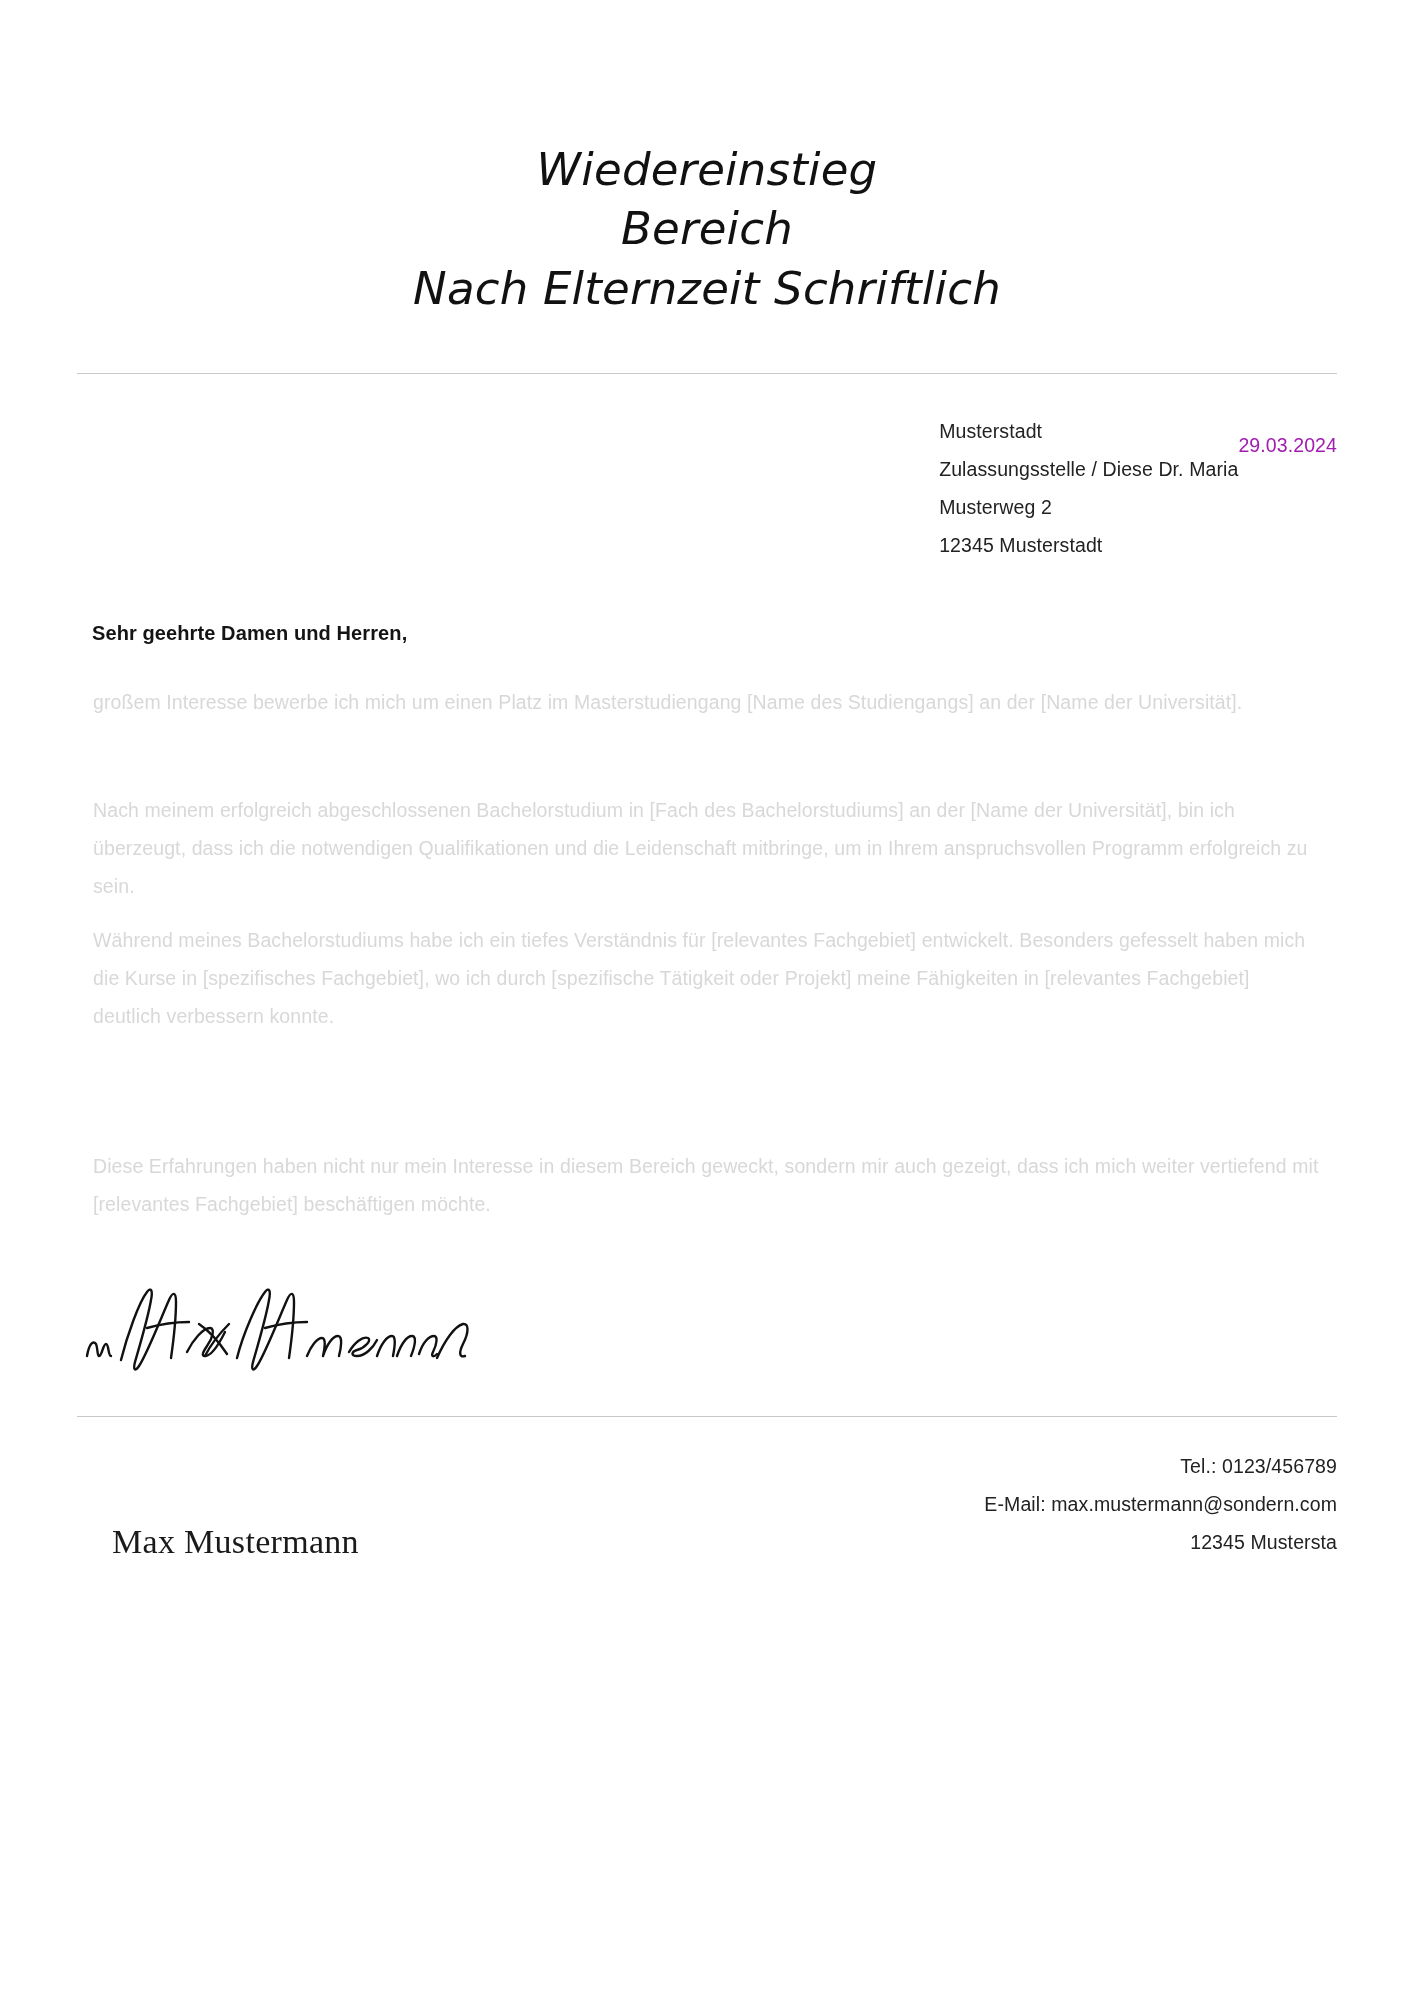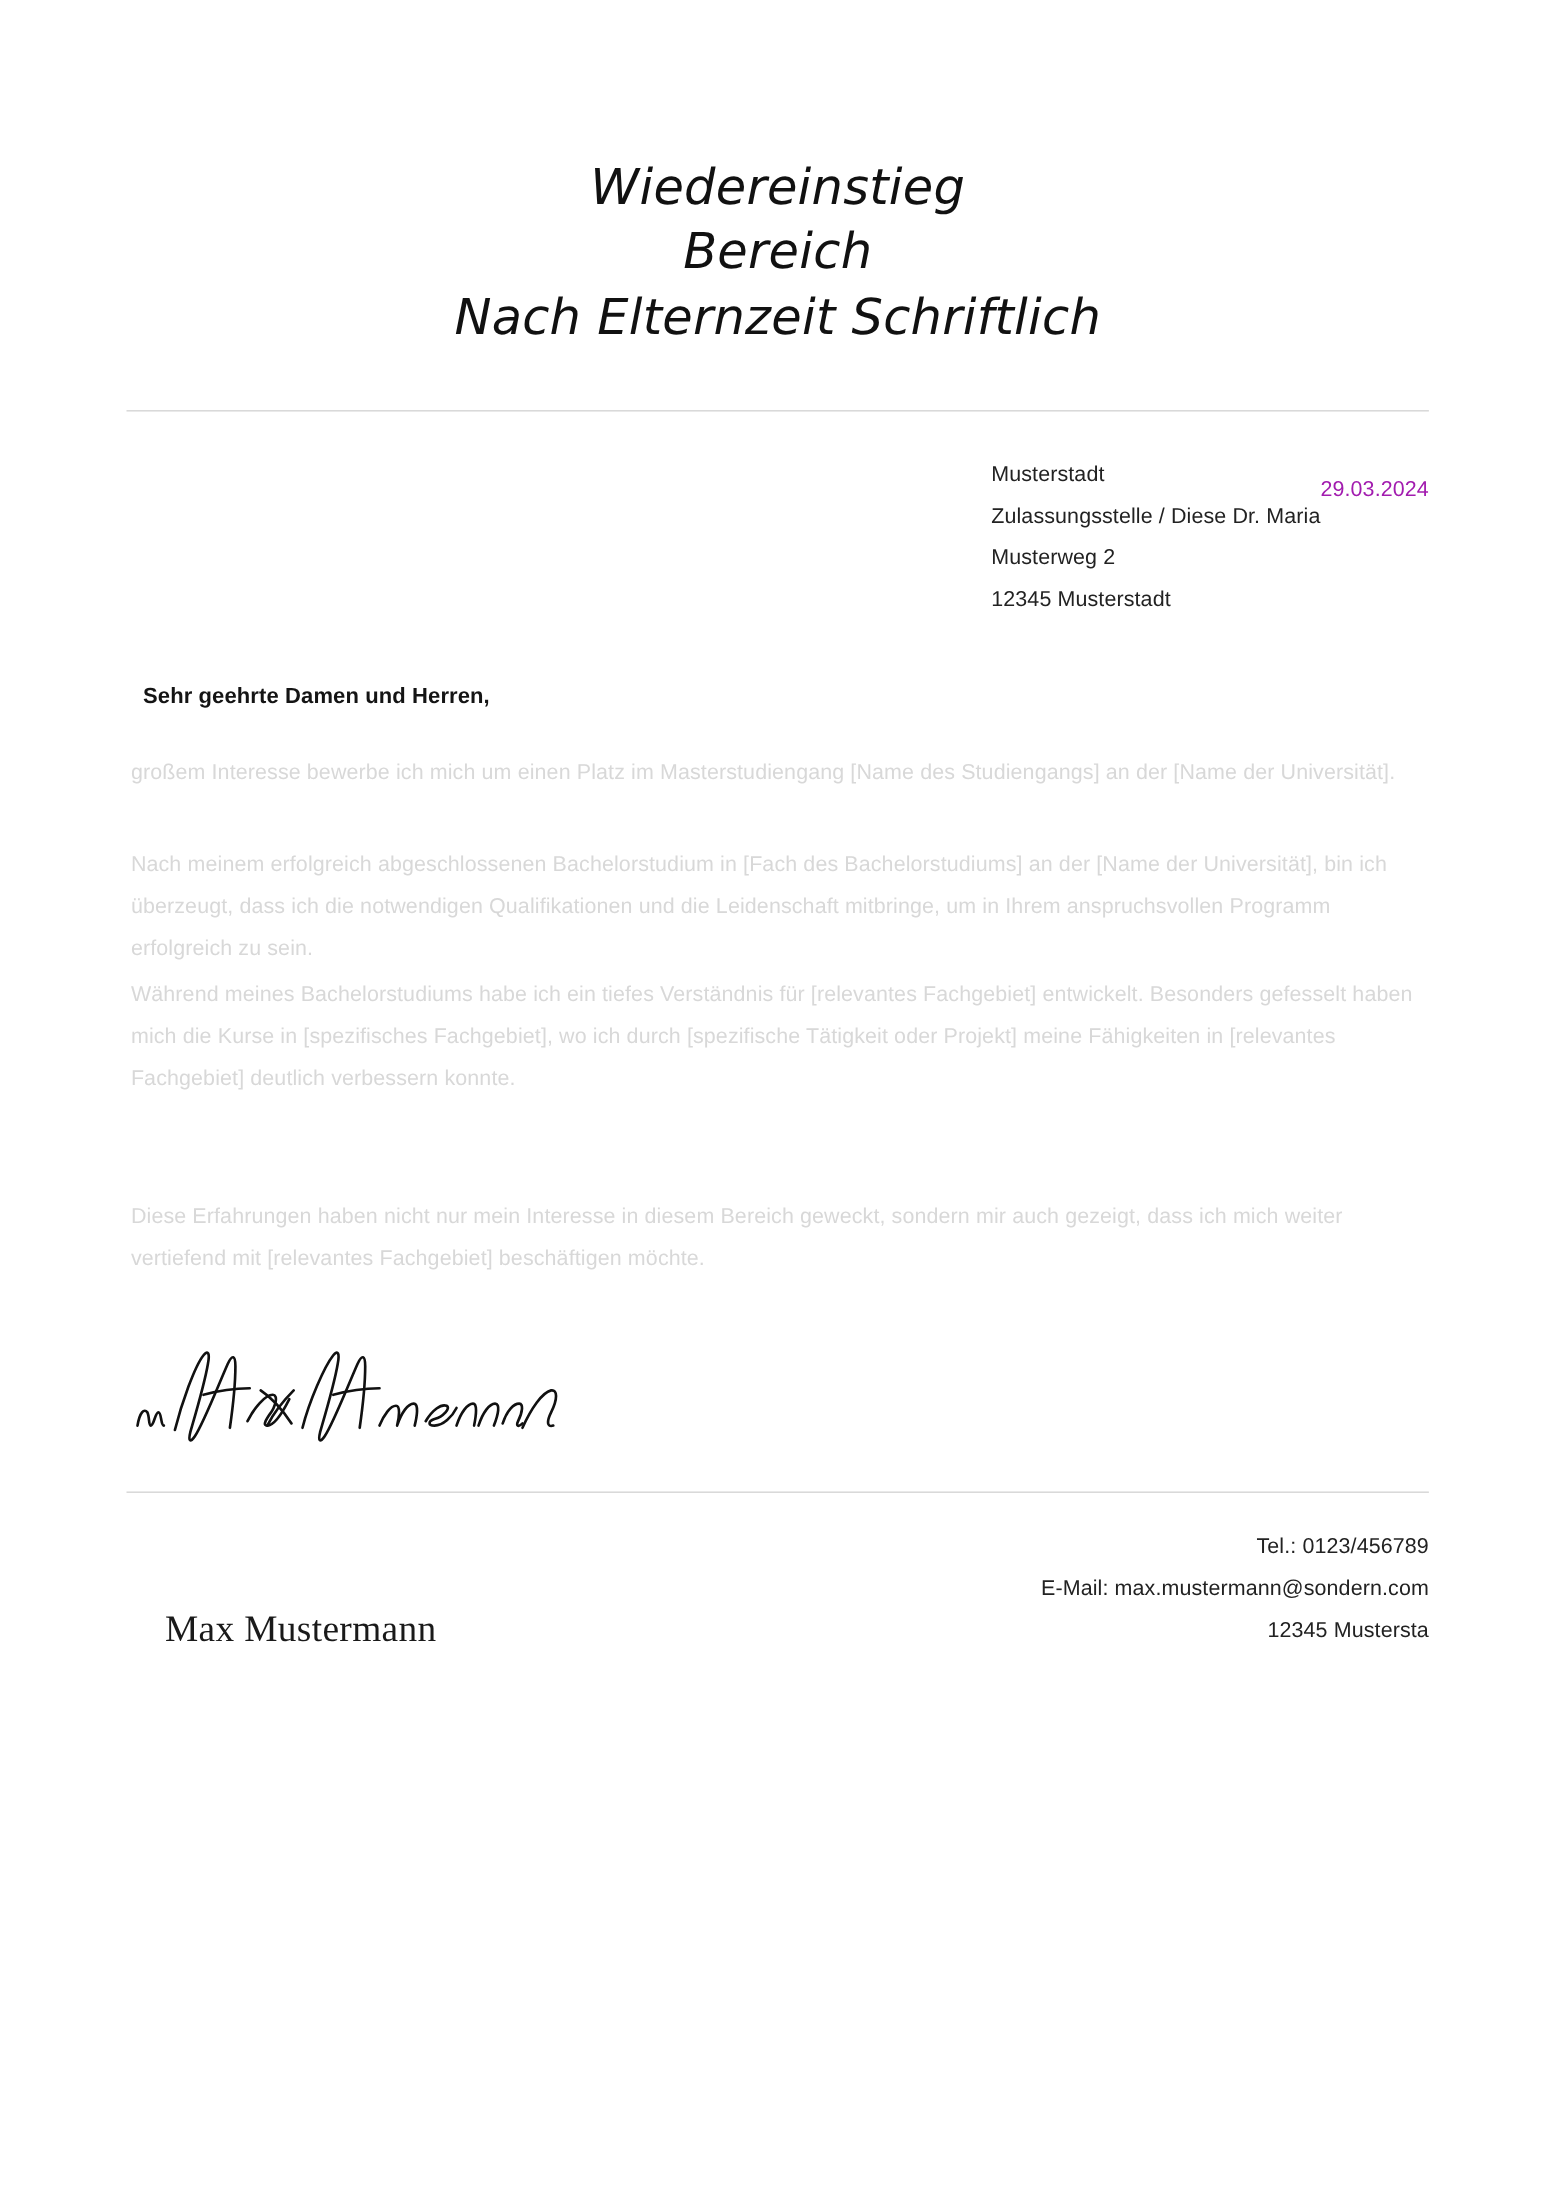--- a/index.html
+++ b/index.html
@@ -12,21 +12,21 @@
     height: 2000px;
     font-family: "Liberation Sans", sans-serif;
     color: #1a1a1a;
     position: relative;
     overflow: hidden;
   }
   .page {
     width: 1414px;
     height: 1632px;
     box-sizing: border-box;
-    padding: 0 115px;
+    padding: 0 77px;
     position: relative;
   }
 
   
   .title-block {
     padding-top: 140px;
     text-align: center;
   }
   .title-line {
     font-family: "DejaVu Sans", sans-serif;
@@ -76,21 +76,21 @@
 
   
   .body-text {
     margin-top: 38px;
     color: #d8d8d8;
     font-size: 19.5px;
     line-height: 1.95;
     letter-spacing: 0.1px;
   }
   .body-text p {
-    margin: 4px;
+    margin: 16px;
   }
   .gap-sm { height: 38px; }
   .gap-lg { height: 80px; }
 
   
   .signature {
     margin-top: 55px;
     height: 110px;
     position: relative;
   }

